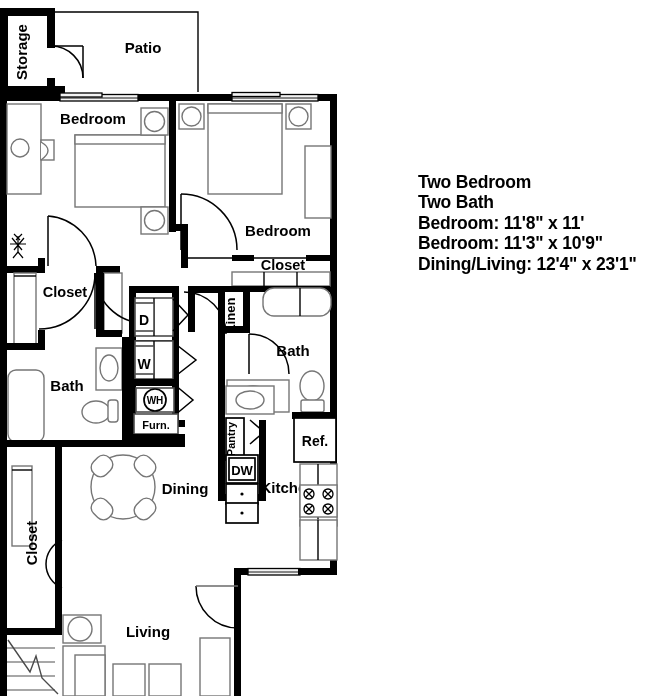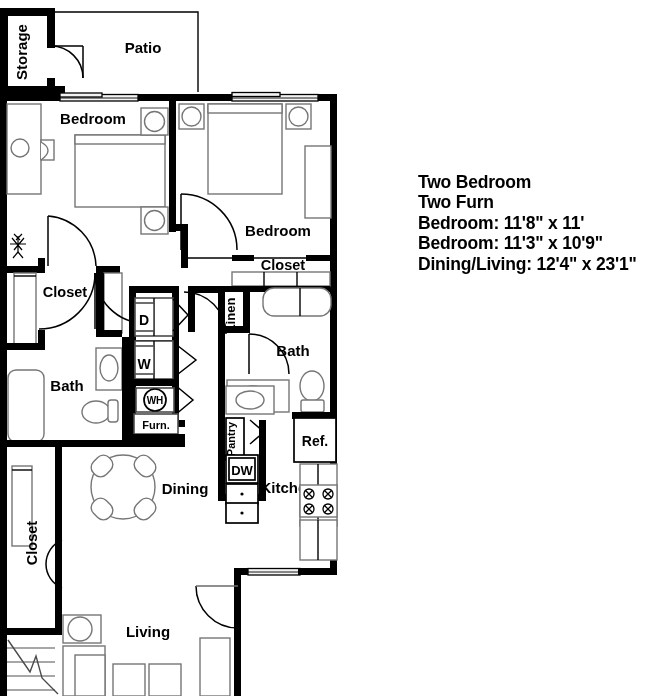--- a/index.html
+++ b/index.html
@@ -304,17 +304,17 @@
   <rect class="wall" x="234" y="568" width="7" height="128"></rect>
   <path class="swing" d="M196 586 A42 42 0 0 0 238 628"></path>
   <line class="swing" x1="196" y1="586" x2="196" y2="586" stroke="#000"></line>
   <path class="swingl" d="M196 586 L238 586"></path>
 
 </svg>
 </div>
 
 <div id="specs">
   <div class="line">Two Bedroom</div>
-  <div class="line">Two Furn</div>
+  <div class="line">Two Bath</div>
   <div class="line">Bedroom: 11'8" x 11'</div>
   <div class="line">Bedroom: 11'3" x 10'9"</div>
   <div class="line">Dining/Living: 12'4" x 23'1"</div>
 </div>
 
 </body></html>

